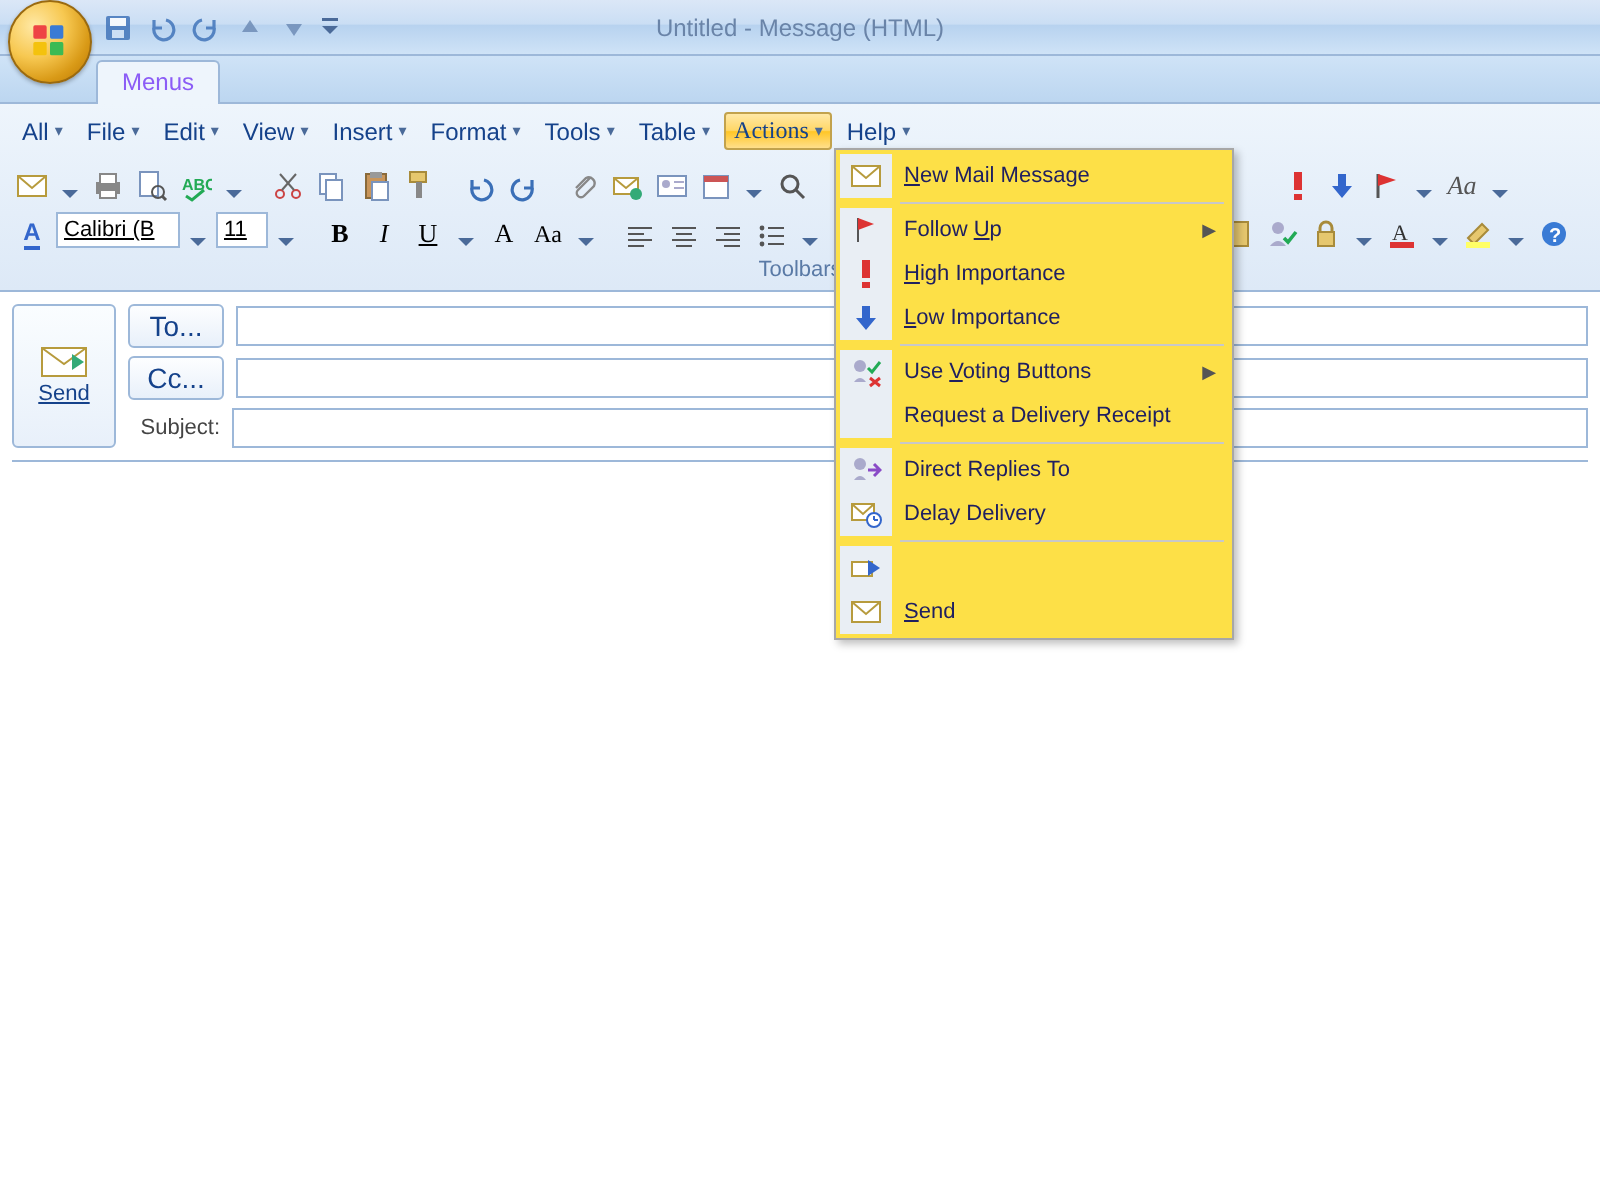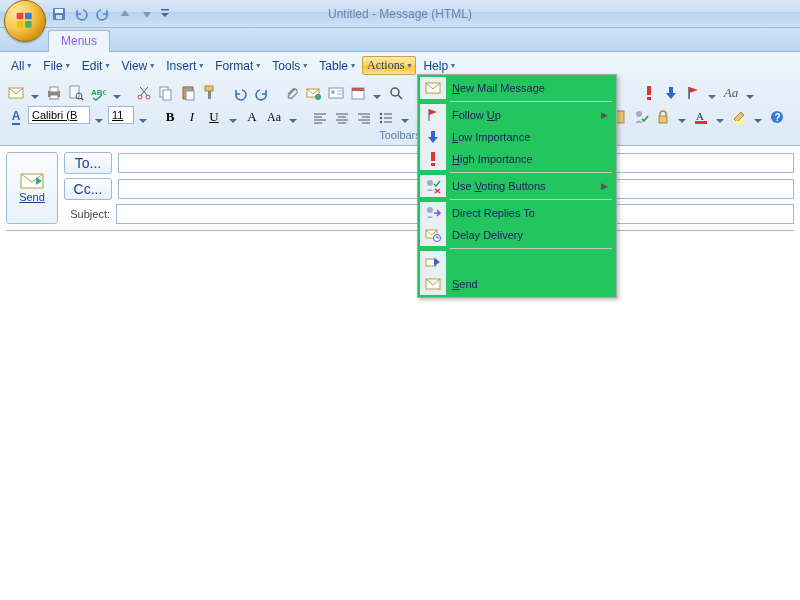--- a/index.html
+++ b/index.html
@@ -214,21 +214,21 @@
     border-top:1px solid #9db8d9;
     height: 360px;
     background:#fff;
   }
   
   .dropdown {
     position:absolute;
     left:417px;
     top:74px;
     width:194px;
-    background:#22c55e;
+    background:#fde047;
     border:1px solid #a7a7a7;
     box-shadow: 2px 2px 4px rgba(0,0,0,.25);
     z-index:50;
     padding:2px;
   }
   .dd-item {
     display:flex;
     align-items:center;
     height:22px;
     font-size:11px;
@@ -742,48 +742,52 @@
         <svg width="14" height="14" viewBox="0 0 14 14">
           <line x1="3" y1="1" x2="3" y2="13" stroke="#555"></line>
           <path d="M3 1 L11 4 L3 7 Z" fill="#d33"></path>
         </svg>
       </span>
     <span class="dd-label">Follow <u>U</u>p</span>
     <span class="dd-sub">▶</span>
   </div>
   <div class="dd-item">
     <span class="dd-iconcell">
-        <svg width="12" height="14" viewBox="0 0 12 14">
-          <path d="M6 13 L1 7 L4 7 L4 1 L8 1 L8 7 L11 7 Z" fill="#36c"></path>
-        </svg>
-      </span>
-    <span class="dd-label"><u>L</u>ow Importance</span>
-  </div>
-  <div class="dd-item">
-    <span class="dd-iconcell">
         <svg width="10" height="14" viewBox="0 0 10 14">
           <rect x="3" y="0" width="4" height="9" fill="#d33"></rect>
           <rect x="3" y="11" width="4" height="3" fill="#d33"></rect>
         </svg>
       </span>
     <span class="dd-label"><u>H</u>igh Importance</span>
+  </div>
+  <div class="dd-item">
+    <span class="dd-iconcell">
+        <svg width="12" height="14" viewBox="0 0 12 14">
+          <path d="M6 13 L1 7 L4 7 L4 1 L8 1 L8 7 L11 7 Z" fill="#36c"></path>
+        </svg>
+      </span>
+    <span class="dd-label"><u>L</u>ow Importance</span>
   </div>
   <div class="dd-sep"></div>
   <div class="dd-item">
     <span class="dd-iconcell">
         <svg width="16" height="16" viewBox="0 0 16 16">
           <circle cx="5" cy="5" r="3" fill="#aac"></circle>
           <path d="M2 13 Q5 9 8 13" fill="#aac"></path>
           <path d="M9 6 L11 8 L15 3" fill="none" stroke="#2a5" stroke-width="1.5"></path>
           <path d="M10 11 L15 15 M15 11 L10 15" stroke="#d33" stroke-width="1.5"></path>
         </svg>
       </span>
     <span class="dd-label">Use <u>V</u>oting Buttons</span>
     <span class="dd-sub">▶</span>
   </div>
+  <div class="dd-item">
+    <span class="dd-iconcell"></span>
+    <span class="dd-label">Request a Delivery Receipt</span>
+  </div>
   <div class="dd-sep"></div>
   <div class="dd-item">
     <span class="dd-iconcell">
         <svg width="16" height="16" viewBox="0 0 16 16">
           <circle cx="5" cy="5" r="3" fill="#aac"></circle>
           <path d="M2 13 Q5 9 8 13" fill="#aac"></path>
           <path d="M9 8 L15 8 M12 5 L15 8 L12 11" fill="none" stroke="#8a4bc7" stroke-width="1.5"></path>
         </svg>
       </span>
     <span class="dd-label">Direct Replies To</span>

